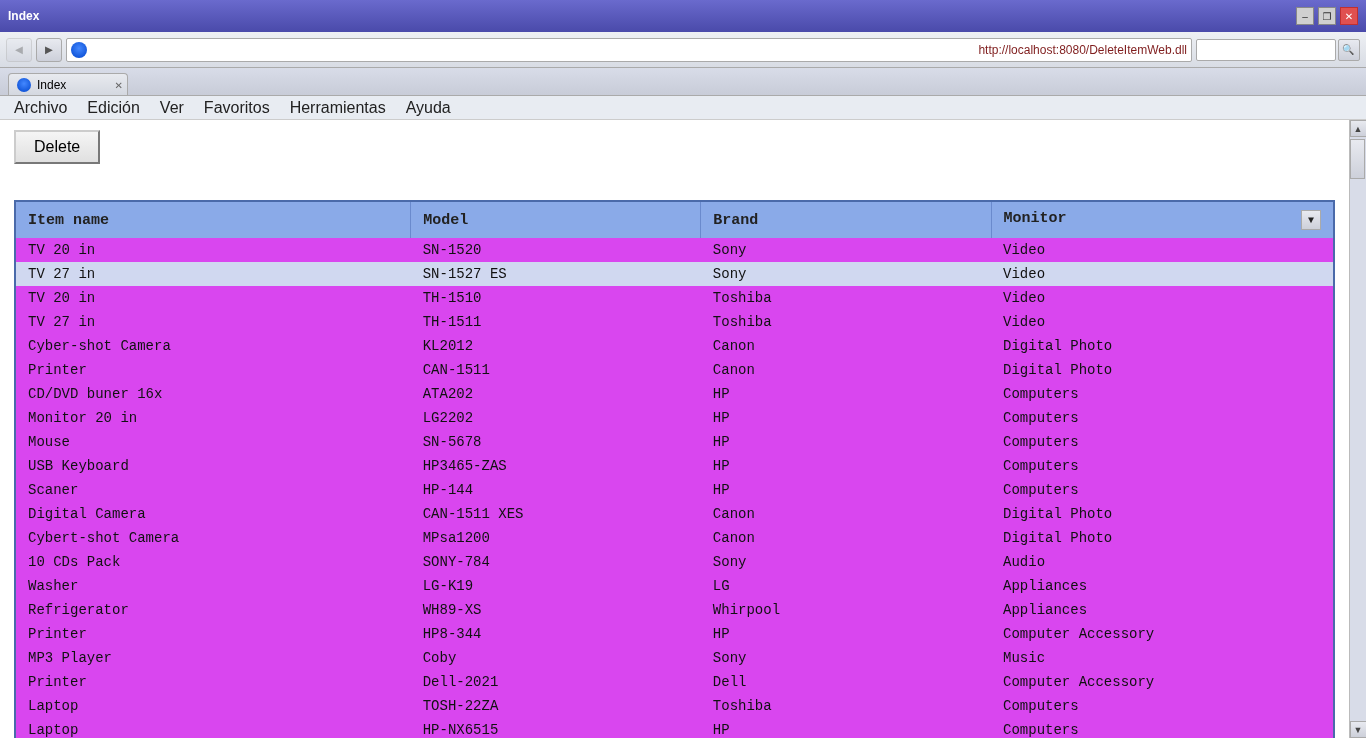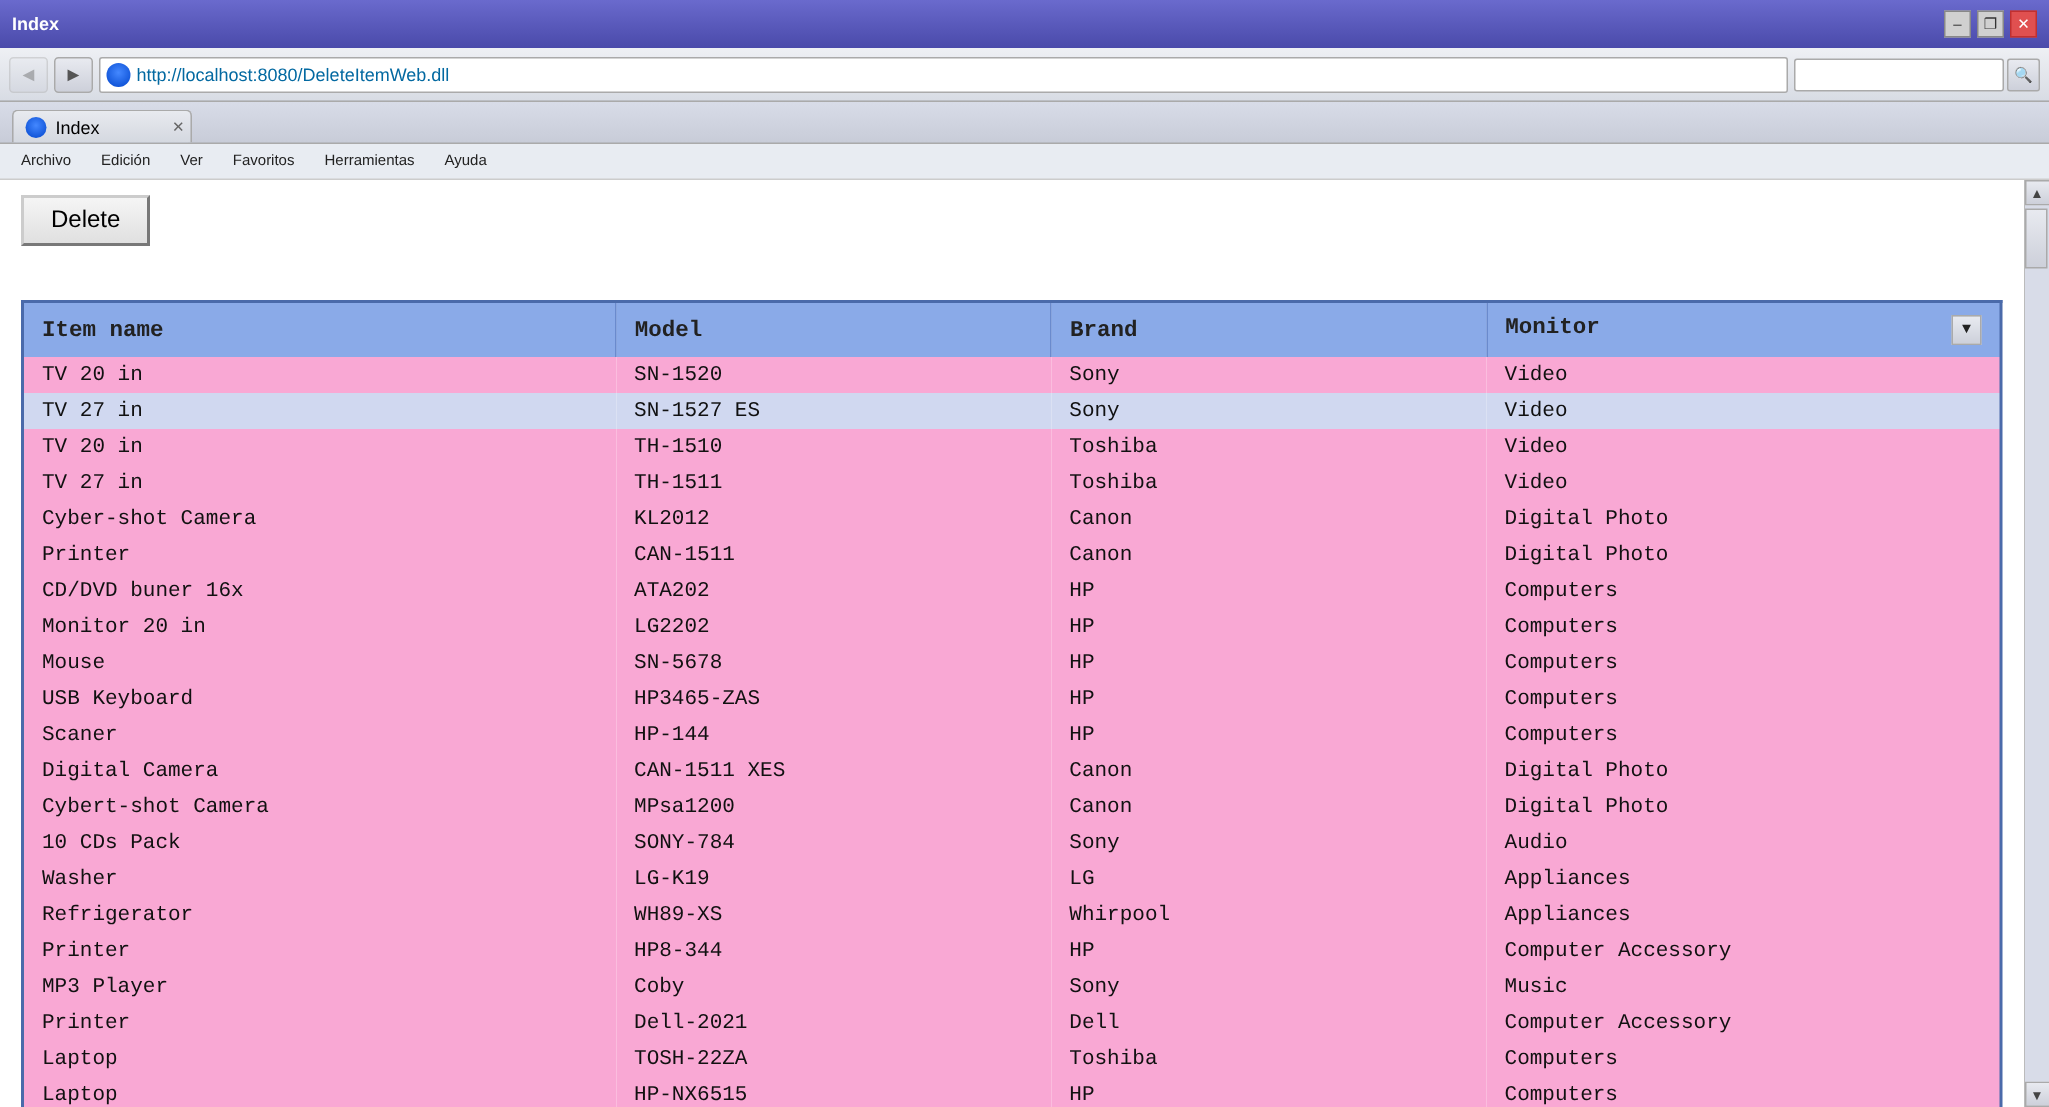--- a/index.html
+++ b/index.html
@@ -68,22 +68,23 @@
       background: radial-gradient(circle at 50% 40%, #4488ff, #0044cc);
       border-radius: 50%;
       margin-right: 4px;
       flex-shrink: 0;
     }
     .address-input {
       border: none;
       outline: none;
       font-size: 12px;
       flex: 1;
-      color: #0369a1;
+      color: #7f1d1d;
       font-family: Arial, sans-serif;
+      text-align: right;
     }
     .search-go {
       display: flex; gap: 2px; align-items: center;
     }
     .search-box {
       width: 140px; height: 22px;
       border: 1px solid #aaa;
       border-radius: 2px;
       padding: 0 4px;
       font-size: 11px;
@@ -140,21 +141,21 @@
       height: 24px;
       display: flex;
       align-items: center;
       padding: 0 4px;
     }
     .menu-item {
       padding: 0 10px;
       height: 100%;
       display: flex;
       align-items: center;
-      font-size: 10px;
+      font-size: 16px;
       cursor: pointer;
       color: #222;
     }
 
     
     .browser-content-wrap {
       display: flex;
       height: calc(738px - 32px - 36px - 28px - 24px);
       background: #f0f4f8;
       overflow: hidden;
@@ -232,21 +233,21 @@
       float: right;
       background: linear-gradient(to bottom, #e8eaf0, #cdd0da);
       border: 1px solid #aaa;
       width: 20px; height: 20px;
       display: inline-flex;
       align-items: center; justify-content: center;
       cursor: pointer;
       font-size: 10px;
     }
     .data-table tbody tr {
-      background: #f9a8d4;
+      background: #d946ef;
     }
     .data-table tbody tr.highlighted {
       background: #d0d8f0;
     }
     .data-table tbody tr td {
       padding: 4px 12px;
       border-bottom: none;
       color: #111;
     }
   </style>

